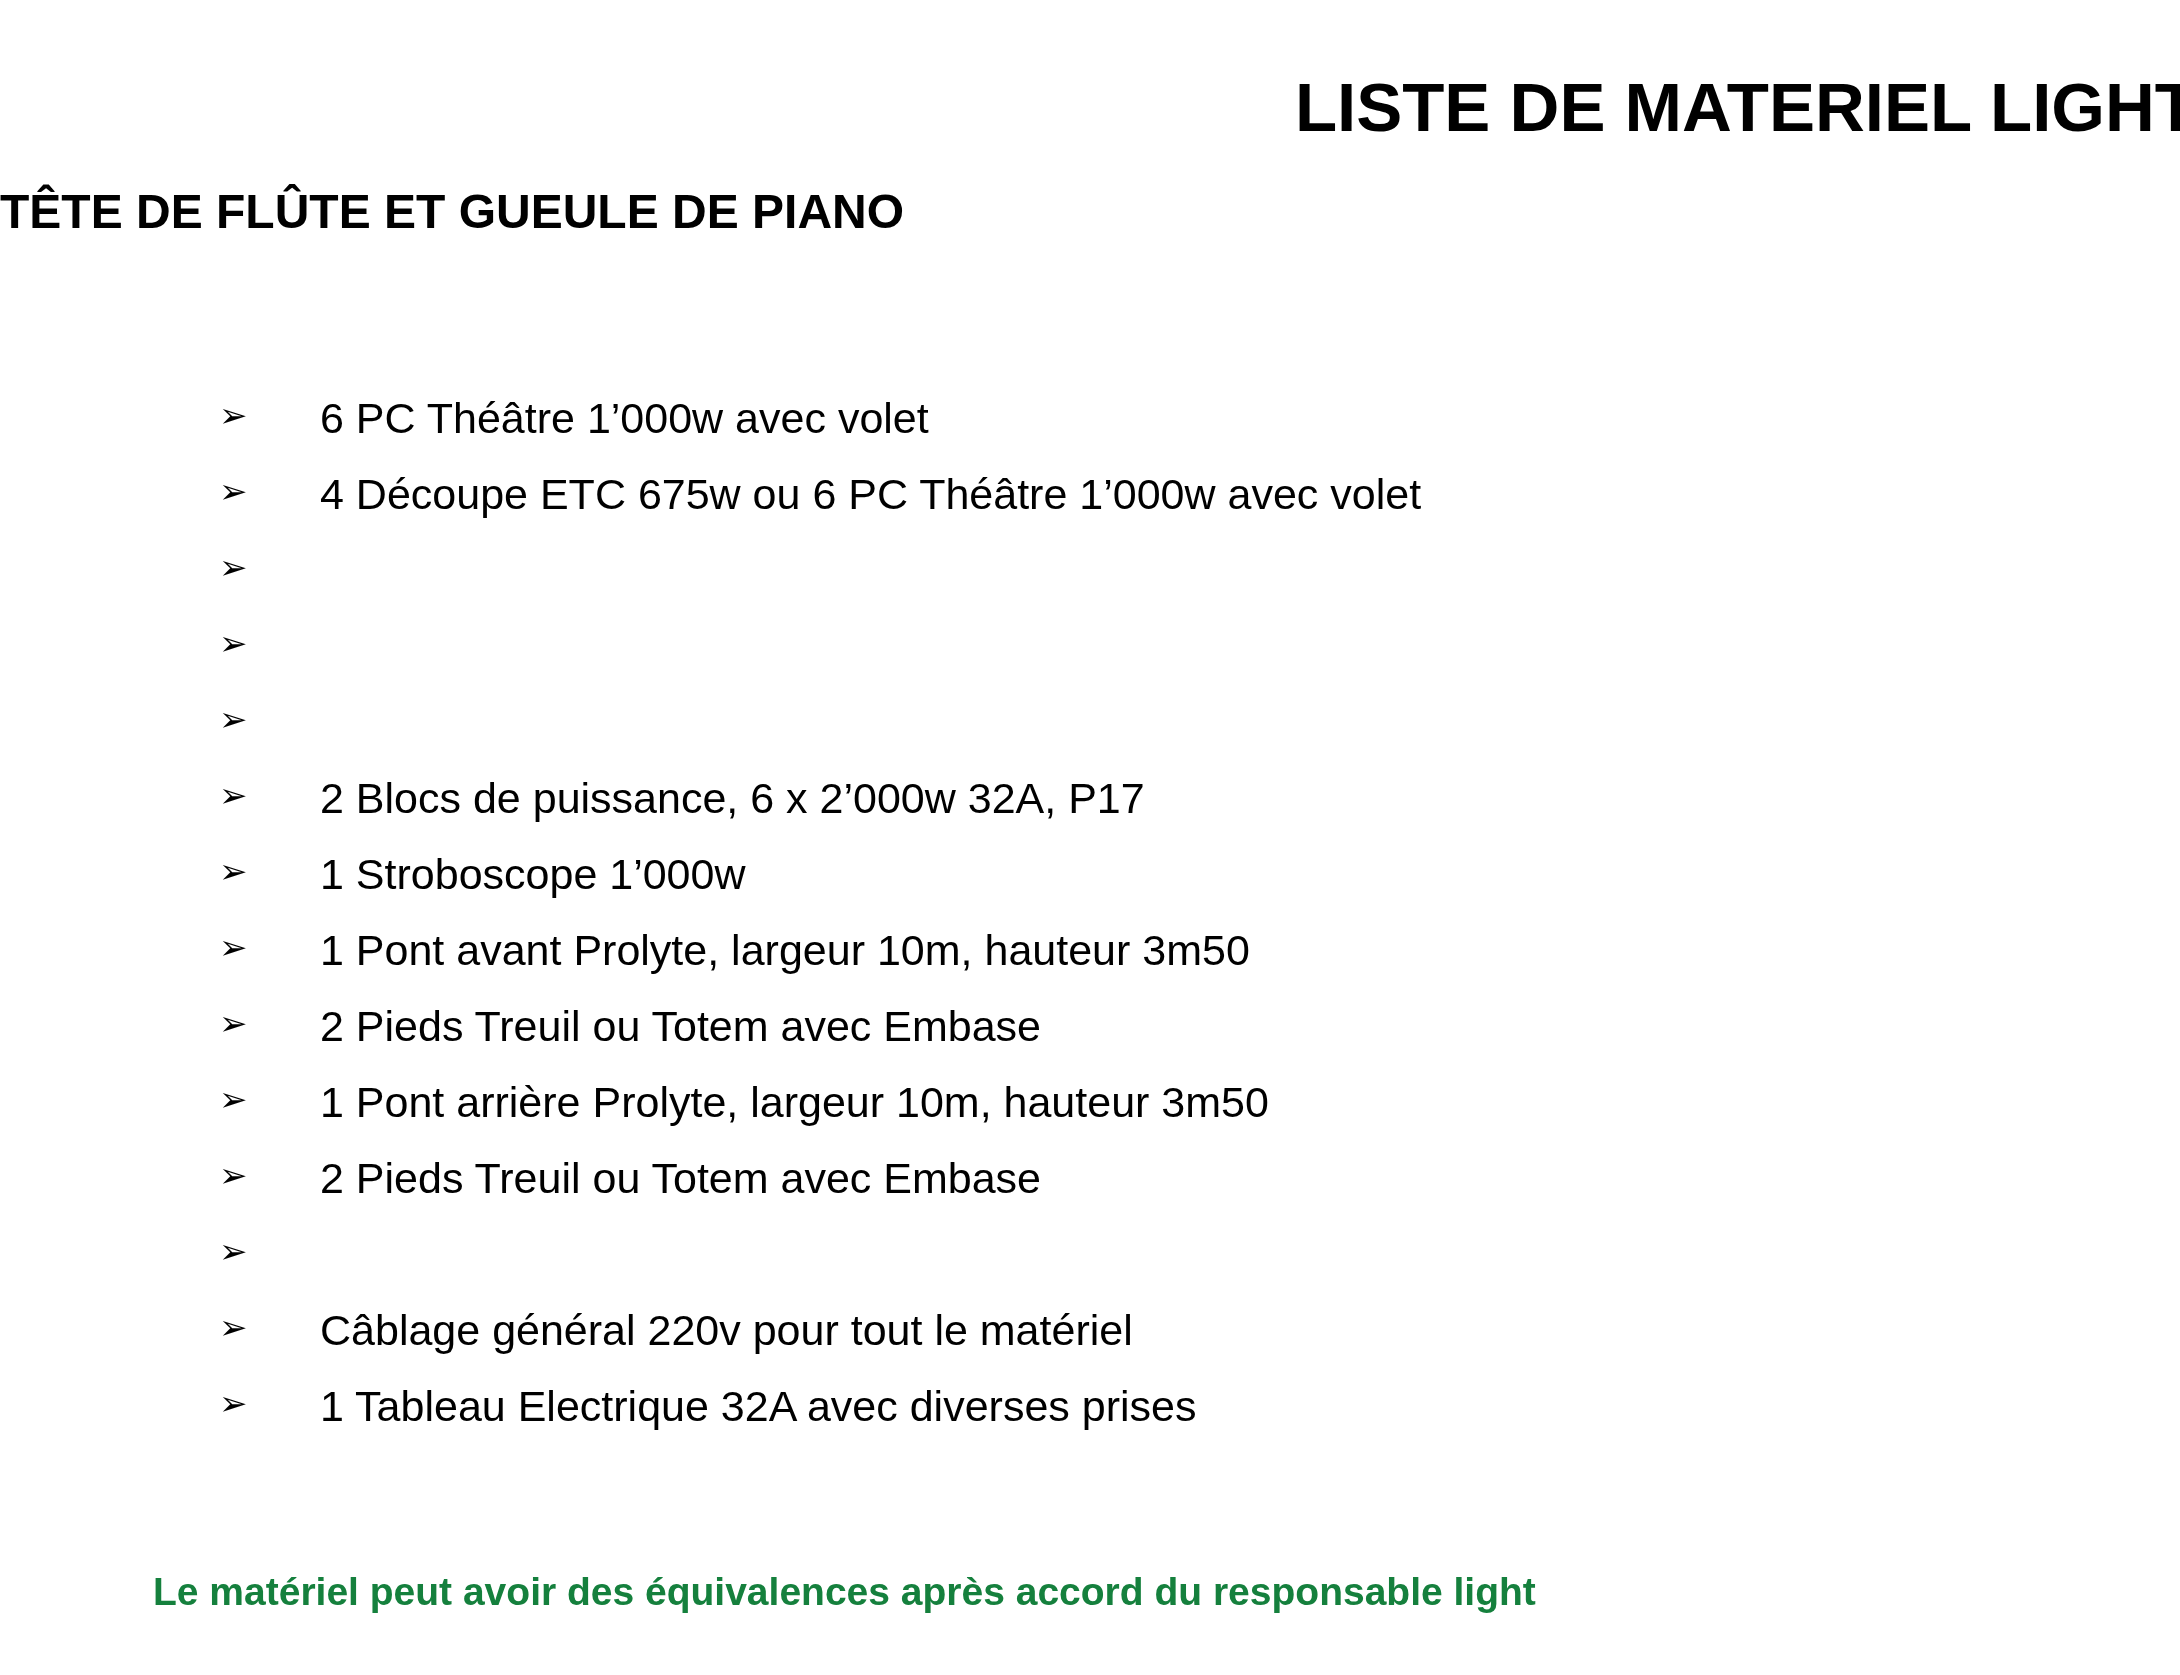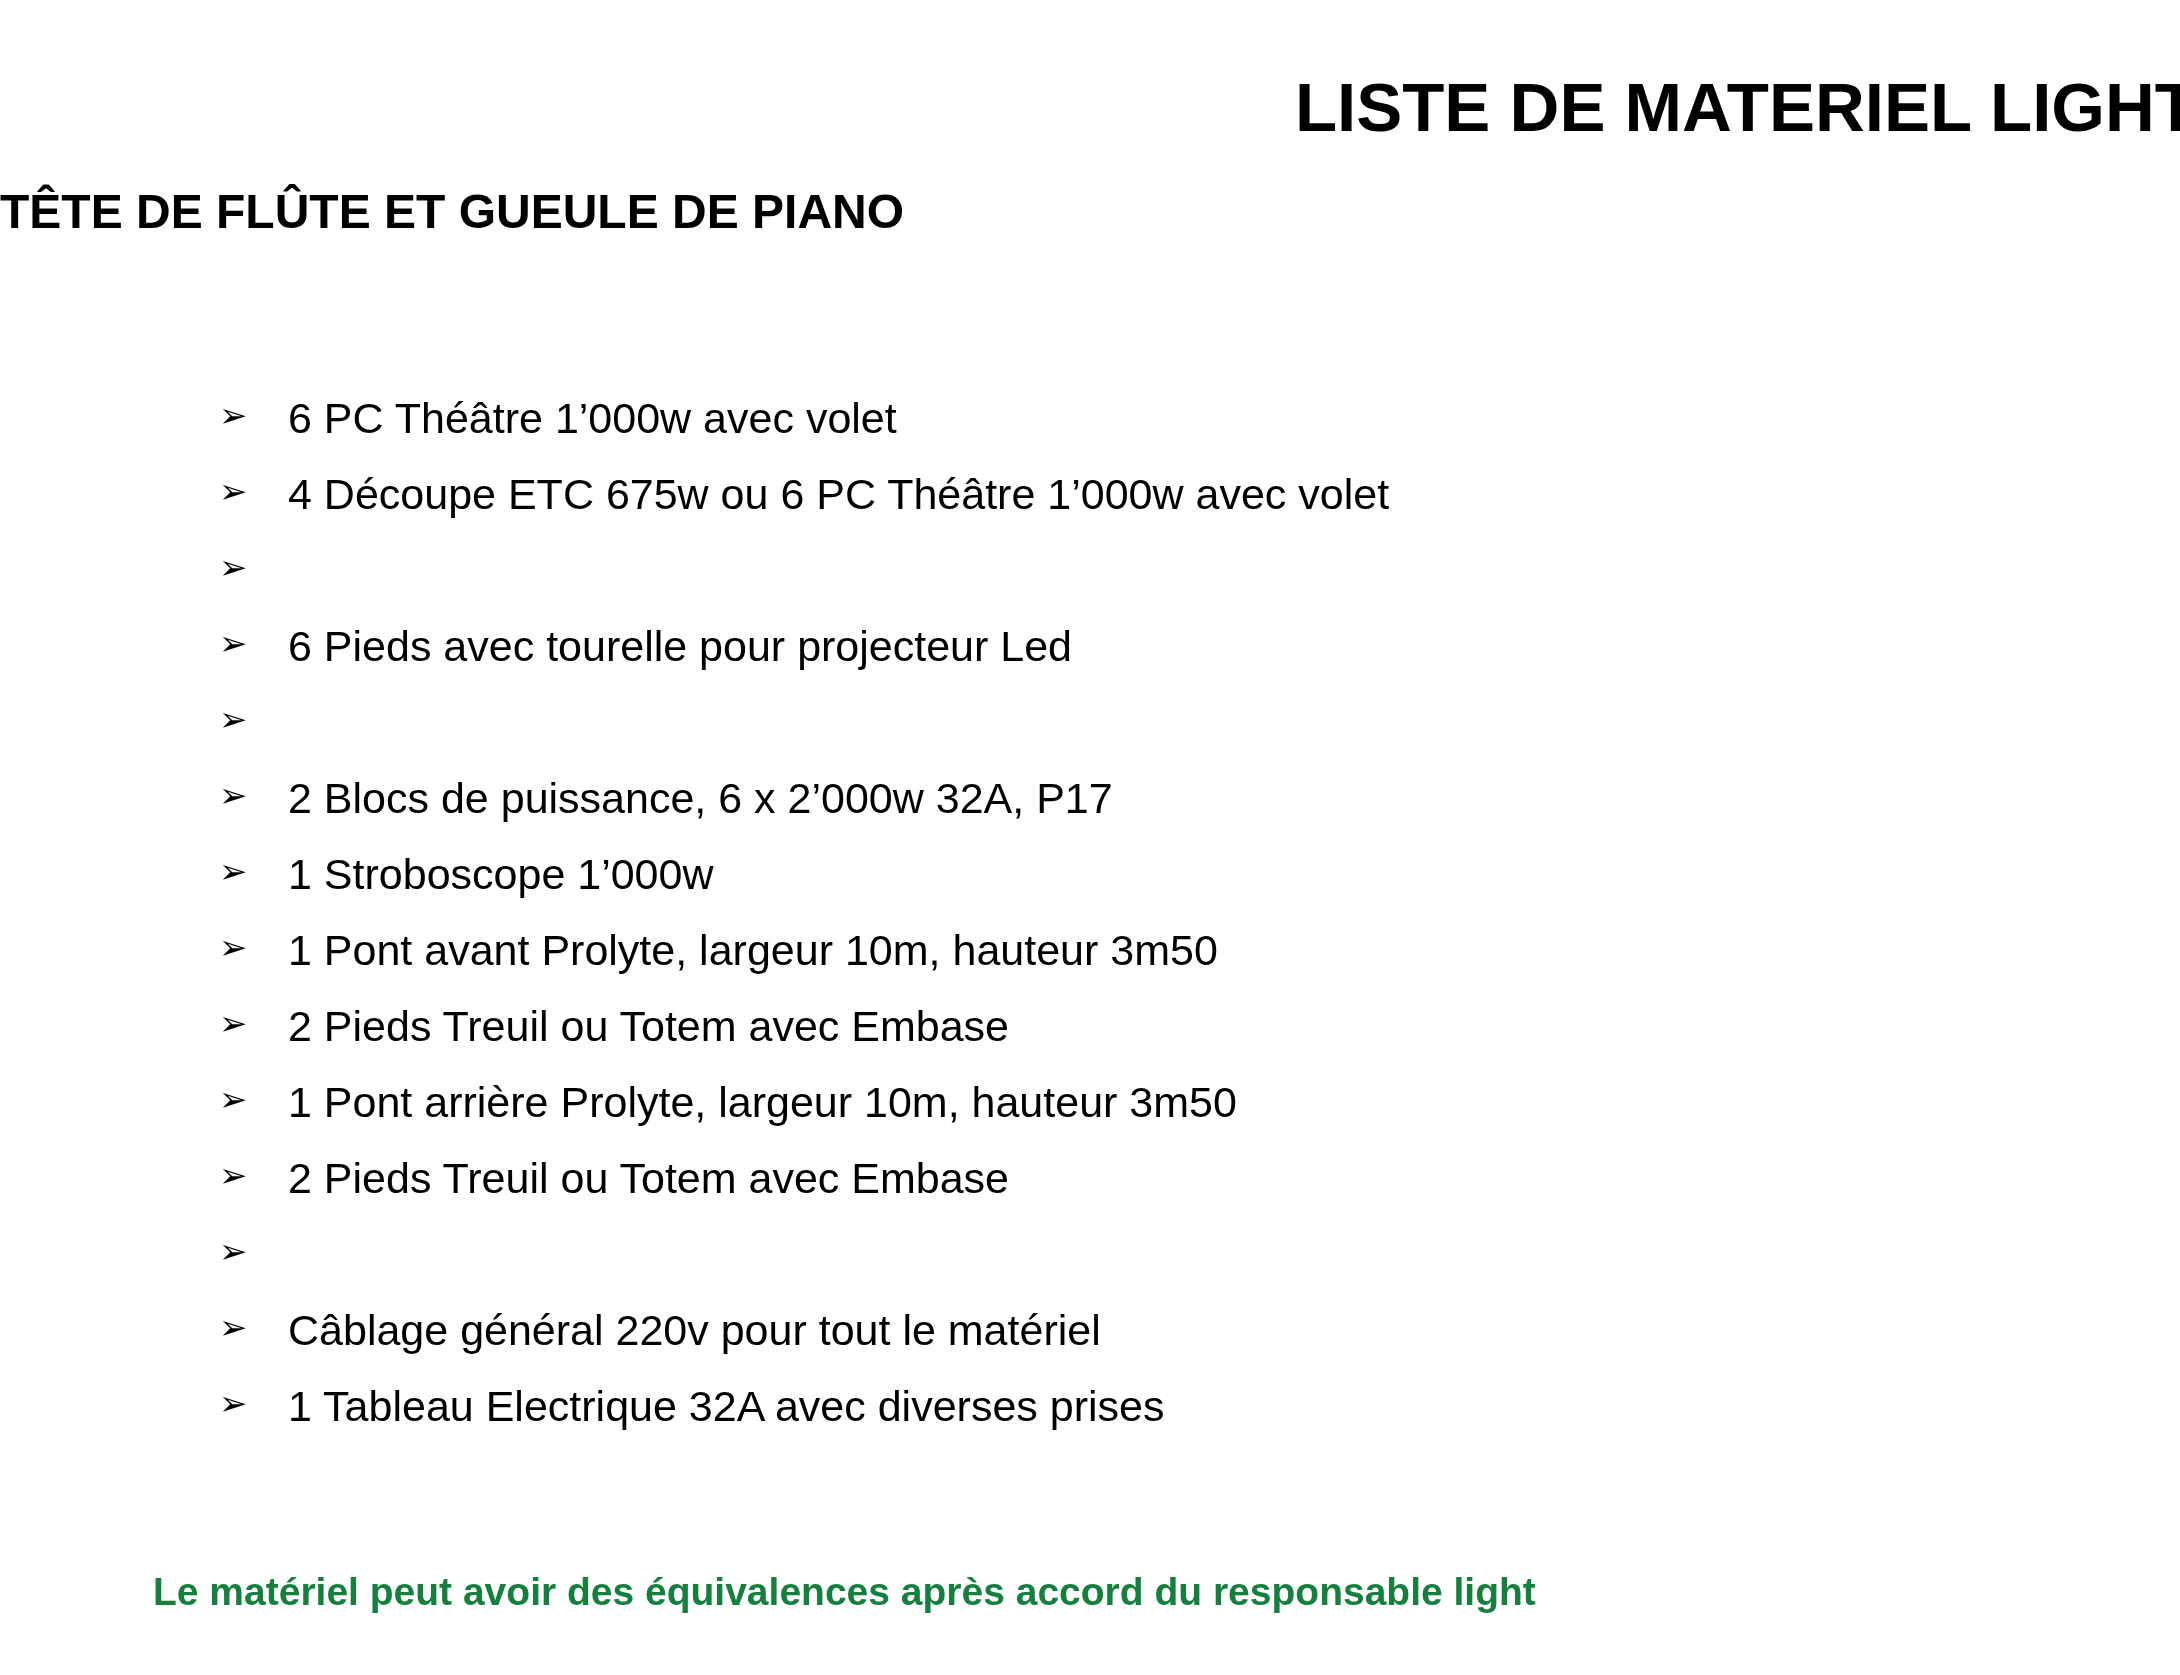--- a/index.html
+++ b/index.html
@@ -62,20 +62,21 @@
   .bullet {
     flex: 0 0 69px;
     width: 69px;
     font-size: 34px;
     line-height: 1;
     color: #000000;
     transform: translateY(-2.7px);
   }
   .item-text {
     flex: 1 1 auto;
+    margin-left: 32px;
   }
   .footer-note {
     position: absolute;
     top: 1567px;
     left: 153px;
     margin: 0;
     font-size: 39px;
     line-height: 50px;
     font-weight: bold;
     white-space: nowrap;
@@ -98,21 +99,20 @@
       </li>
       <li>
         <span class="bullet">➢</span>
         <span class="item-text">4 Découpe ETC 675w ou 6 PC Théâtre 1’000w avec volet</span>
       </li>
       <li>
         <span class="bullet">➢</span>
       </li>
       <li>
         <span class="bullet">➢</span>
-        <span class="item-text">6 Pieds avec tourelle pour projecteur Led</span>
       </li>
       <li>
         <span class="bullet">➢</span>
       </li>
       <li>
         <span class="bullet">➢</span>
         <span class="item-text">2 Blocs de puissance, 6 x 2’000w 32A, P17</span>
       </li>
       <li>
         <span class="bullet">➢</span>

